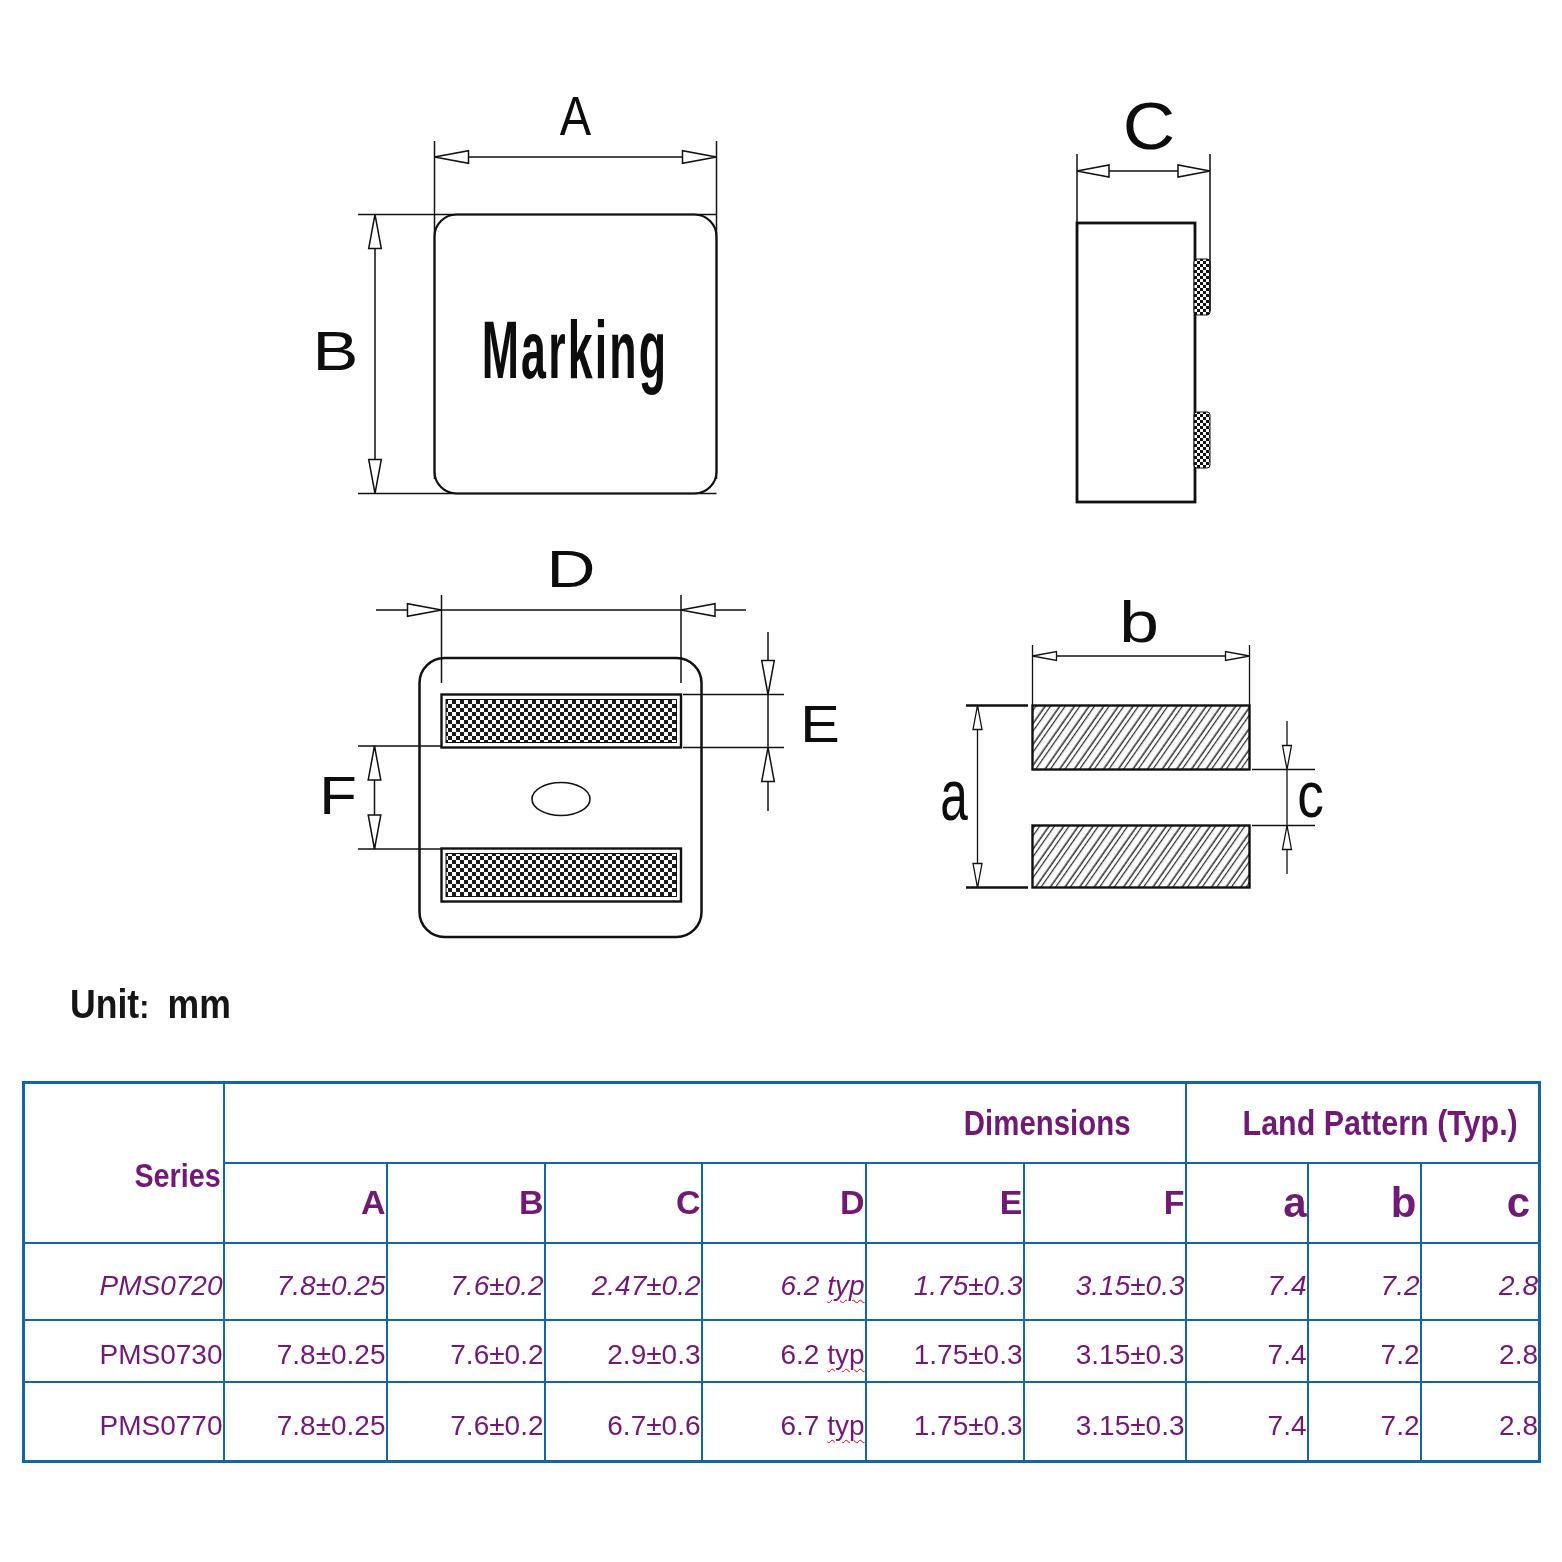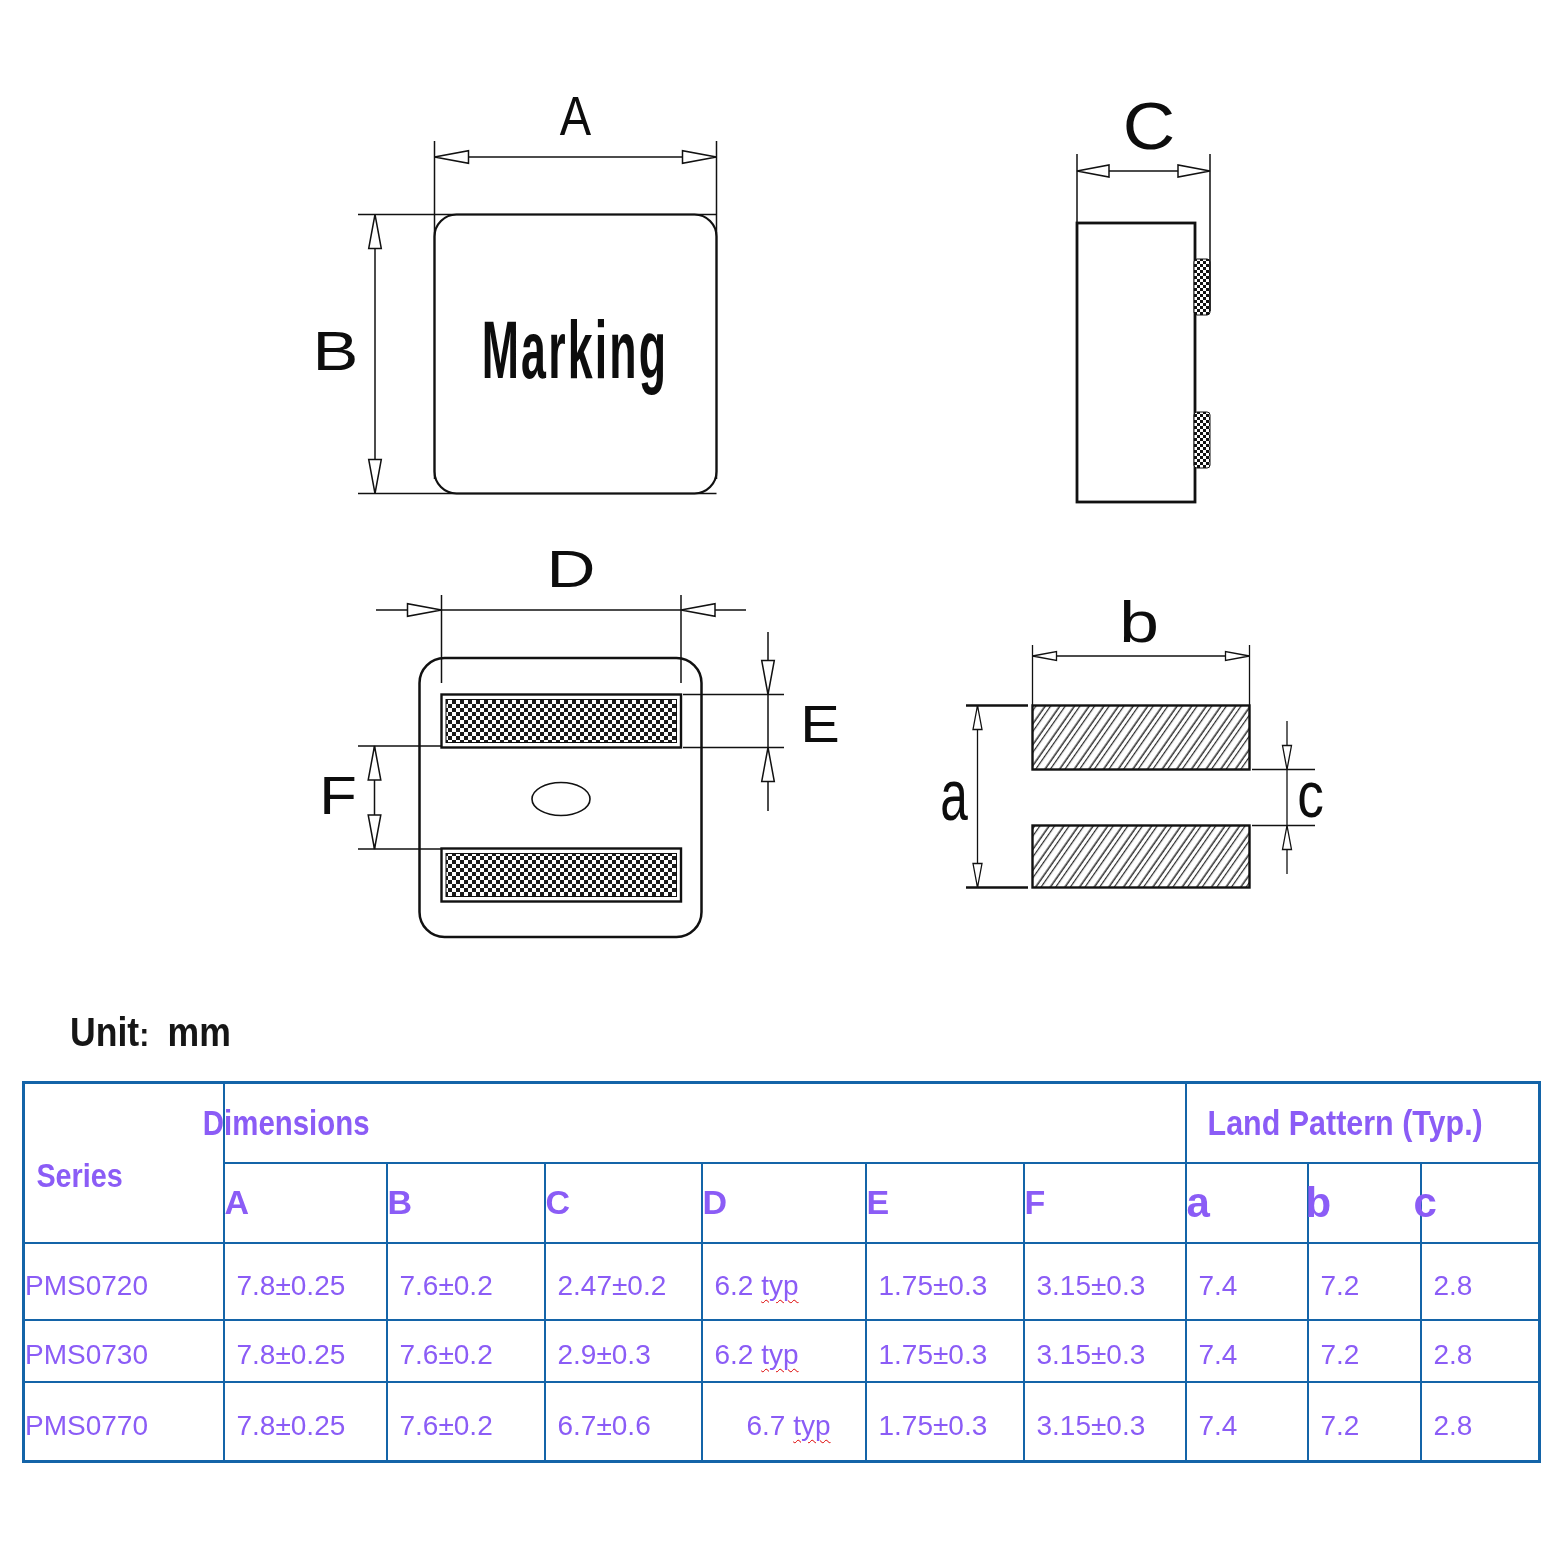--- a/index.html
+++ b/index.html
@@ -1,19 +1,19 @@
 <!DOCTYPE html>
 <html><head>
 <meta charset="utf-8">
 <style>
   html,body{margin:0;padding:0;background:#fff;}
   .page{position:relative;width:1562px;height:1562px;background:#ffffff;font-family:"Liberation Sans",sans-serif;overflow:hidden;}
   svg text{font-family:"Liberation Sans",sans-serif;fill:#0d0d0d;}
   table.dim{position:absolute;left:22px;top:1081px;border-collapse:collapse;table-layout:fixed;}
-  table.dim td{border:2px solid #1464a8;text-align:left;vertical-align:middle;padding:0;color:#8b5cf6;font-size:28px;margin-left:16px;}
+  table.dim td{border:2px solid #1464a8;text-align:right;vertical-align:middle;padding:0;color:#701a75;font-size:28px;margin-left:16px;}
   table.dim tr.data td{padding:9px 0 0 12px;}
   table.dim tr.data td.ab{}
   table.dim tr.data td:first-child{padding-left:0;}
   .cx{display:inline-block;white-space:nowrap;}
   .hd{font-weight:bold;font-size:35px;transform:scaleX(0.84);}
   .hs{font-weight:bold;font-size:33px;transform:scaleX(0.87);}
   .hl{font-weight:bold;font-size:34px;}
   .hlc{font-weight:bold;font-size:42px;}
   .typ{text-decoration:underline;text-decoration-style:wavy;text-decoration-color:#dd0000;text-decoration-thickness:1px;text-underline-offset:4px;}
 </style>
@@ -179,21 +179,21 @@
 
   <g stroke="#111" stroke-width="1.3" fill="#fff">
     <line x1="1287" y1="721" x2="1287" y2="874"></line>
     <path d="M1287,769.5 L1282.5,745.5 L1291.5,745.5 Z"></path>
     <path d="M1287,825.5 L1282.5,849.5 L1291.5,849.5 Z"></path>
   </g>
 
   <text x="0" y="0" font-size="65" text-anchor="middle" transform="translate(1310.5,816.5) scale(0.82,1)">c</text>
 </svg>
 
-<div style="position:absolute;left:70px;top:1010px;font-weight:bold;font-size:40px;color:#161616;"><span class="cx" style="transform:scaleX(0.89);transform-origin:0 50%;">Unit<span style="font-size:34px;">:&nbsp;</span> mm</span></div>
+<div style="position:absolute;left:70px;top:982px;font-weight:bold;font-size:40px;color:#161616;"><span class="cx" style="transform:scaleX(0.89);transform-origin:0 50%;">Unit<span style="font-size:34px;">:&nbsp;</span> mm</span></div>
 
 <table class="dim">
   <colgroup>
     <col style="width:200px">
         <col style="width:163px">
         <col style="width:158px">
         <col style="width:157px">
         <col style="width:164px">
         <col style="width:158px">
         <col style="width:162px">
@@ -215,21 +215,21 @@
     <td><span class="cx hl">A</span></td>
     <td><span class="cx hl">B</span></td>
     <td><span class="cx hl">C</span></td>
     <td><span class="cx hl">D</span></td>
     <td><span class="cx hl">E</span></td>
     <td><span class="cx hl">F</span></td>
     <td style="border-left-width:2px;"><span class="cx hlc">a</span></td>
     <td><span class="cx hlc" style="position:relative;left:-3px;">b</span></td>
     <td style="border-right-width:3px;"><span class="cx hlc" style="position:relative;left:-8px;">c</span></td>
   </tr>
-  <tr class="data" style="height:77px;">
+  <tr class="data" style="height:77px;font-style:italic;">
 
     <td style="border-left-width:3px;">PMS0720</td>
     <td>7.8±0.25</td>
     <td>7.6±0.2</td>
     <td>2.47±0.2</td>
     <td>6.2 <span class="typ">typ</span></td>
     <td>1.75±0.3</td>
     <td>3.15±0.3</td>
     <td class="ab">7.4</td>
     <td class="ab">7.2</td>

